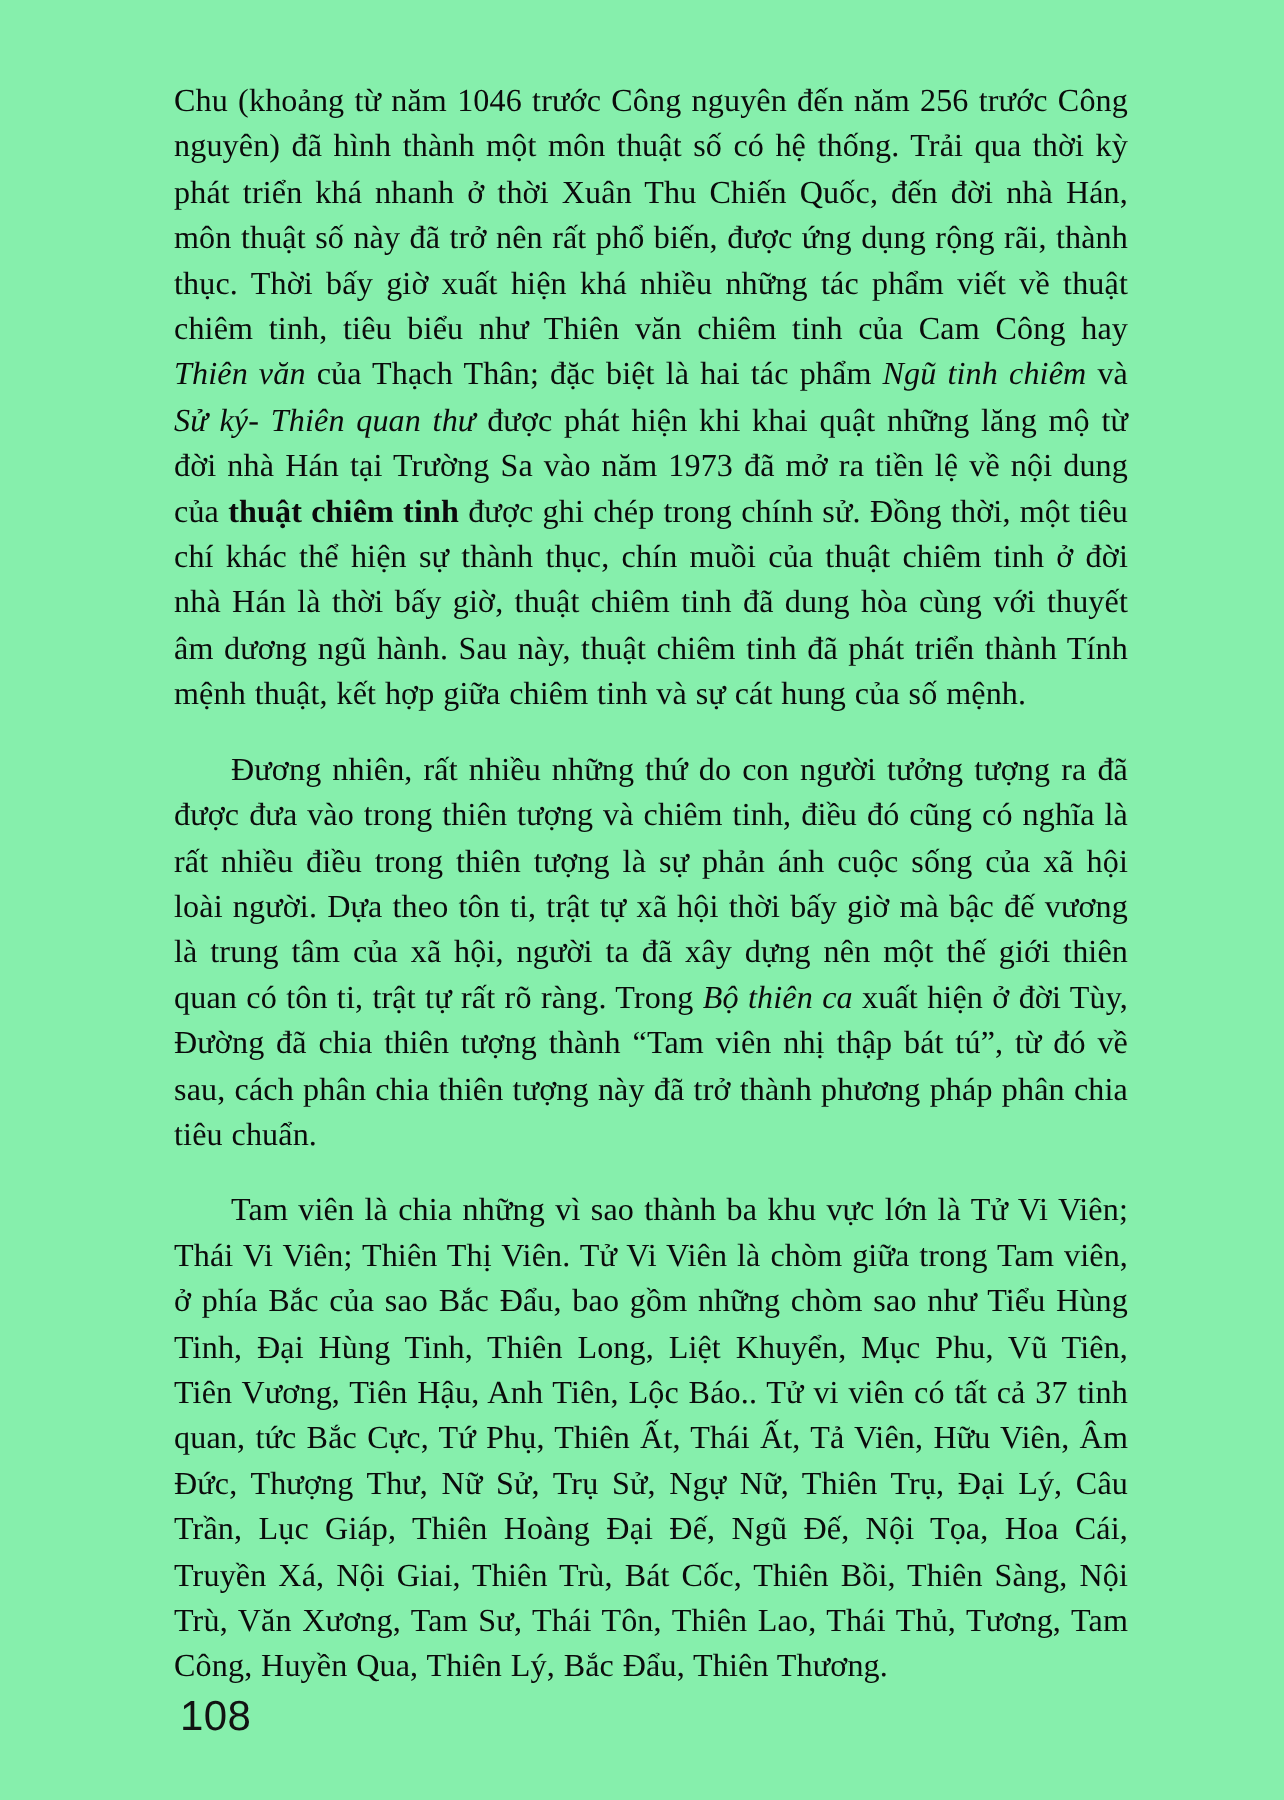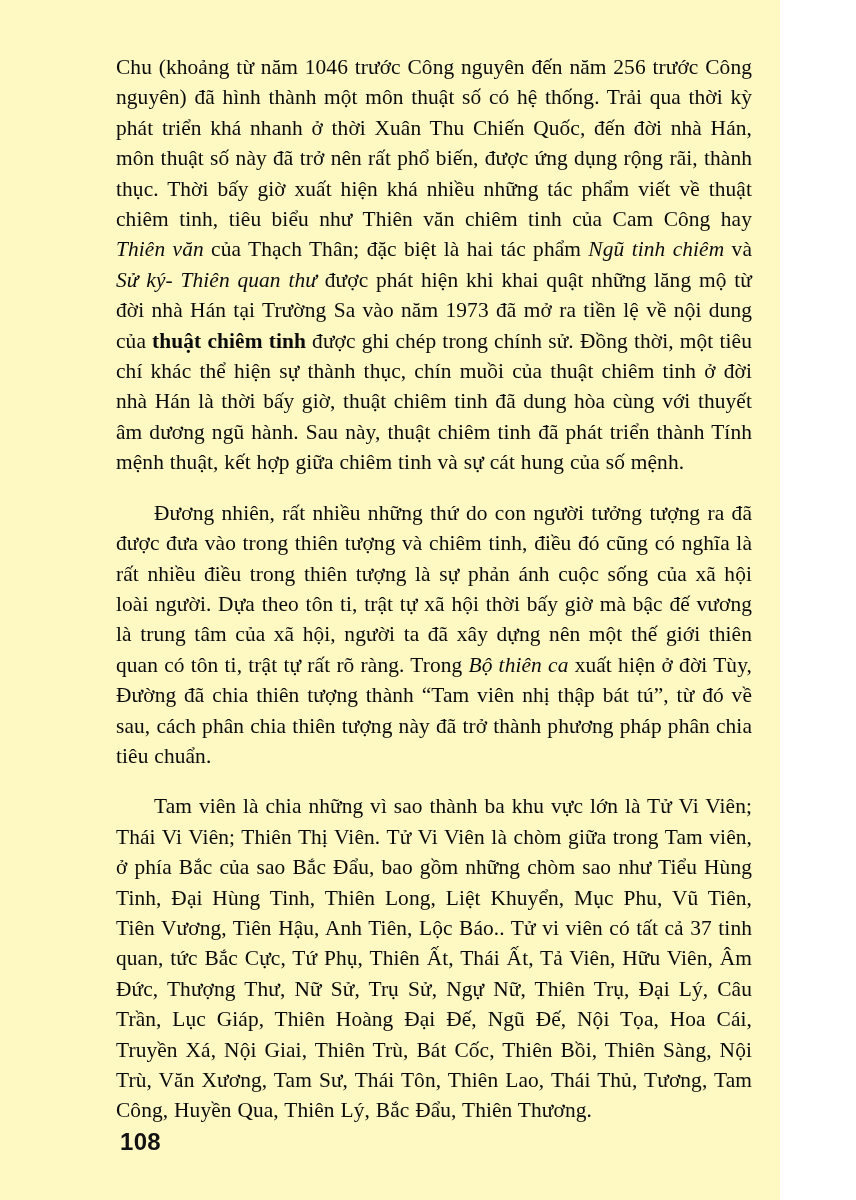--- a/index.html
+++ b/index.html
@@ -4,23 +4,23 @@
 <title>Scanned book page</title>
 <style>
   html, body {
     margin: 0;
     padding: 0;
     background: #ffffff;
   }
 
   .page {
     position: relative;
-    width: 780px;
+    width: 856px;
     height: 1200px;
-    background: #fef9c3;
+    background: #86efac;
     overflow: hidden;
     box-sizing: border-box;
   }
 
   .text-block {
     position: absolute;
     left: 116px;
     top: 52px;
     width: 636px;
   }
@@ -54,22 +54,22 @@
   .para i,
   .para .ital {
     font-style: italic;
   }
 
   .page-number {
     position: absolute;
     left: 120px;
     top: 1128px;
     font-family: "Liberation Sans", "DejaVu Sans", sans-serif;
-    font-size: 24px;
-    font-weight: 700;
+    font-size: 28px;
+    font-weight: 400;
     color: #121212;
     letter-spacing: 0.3px;
   }
 </style>
 </head>
 <body>
 
 <div class="page">
 
   <div class="text-block">

